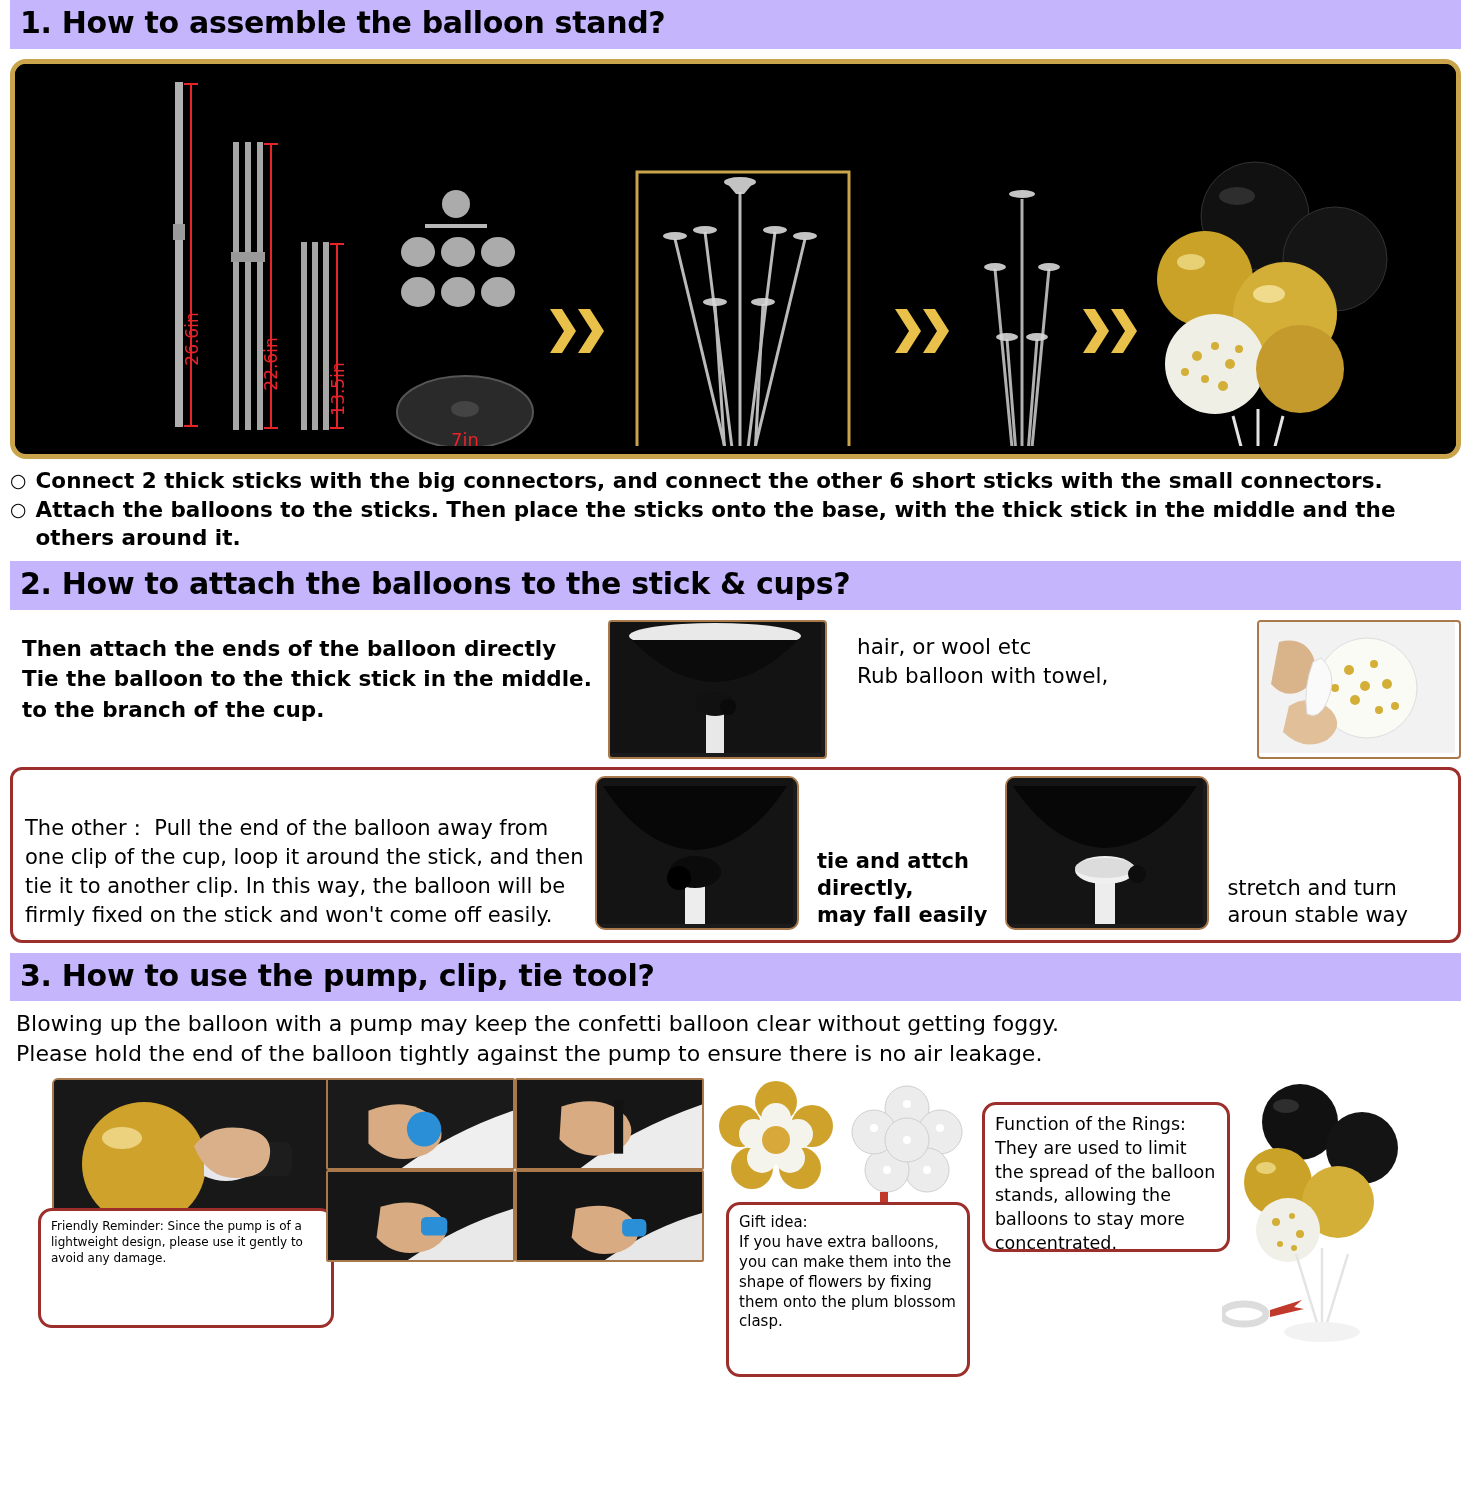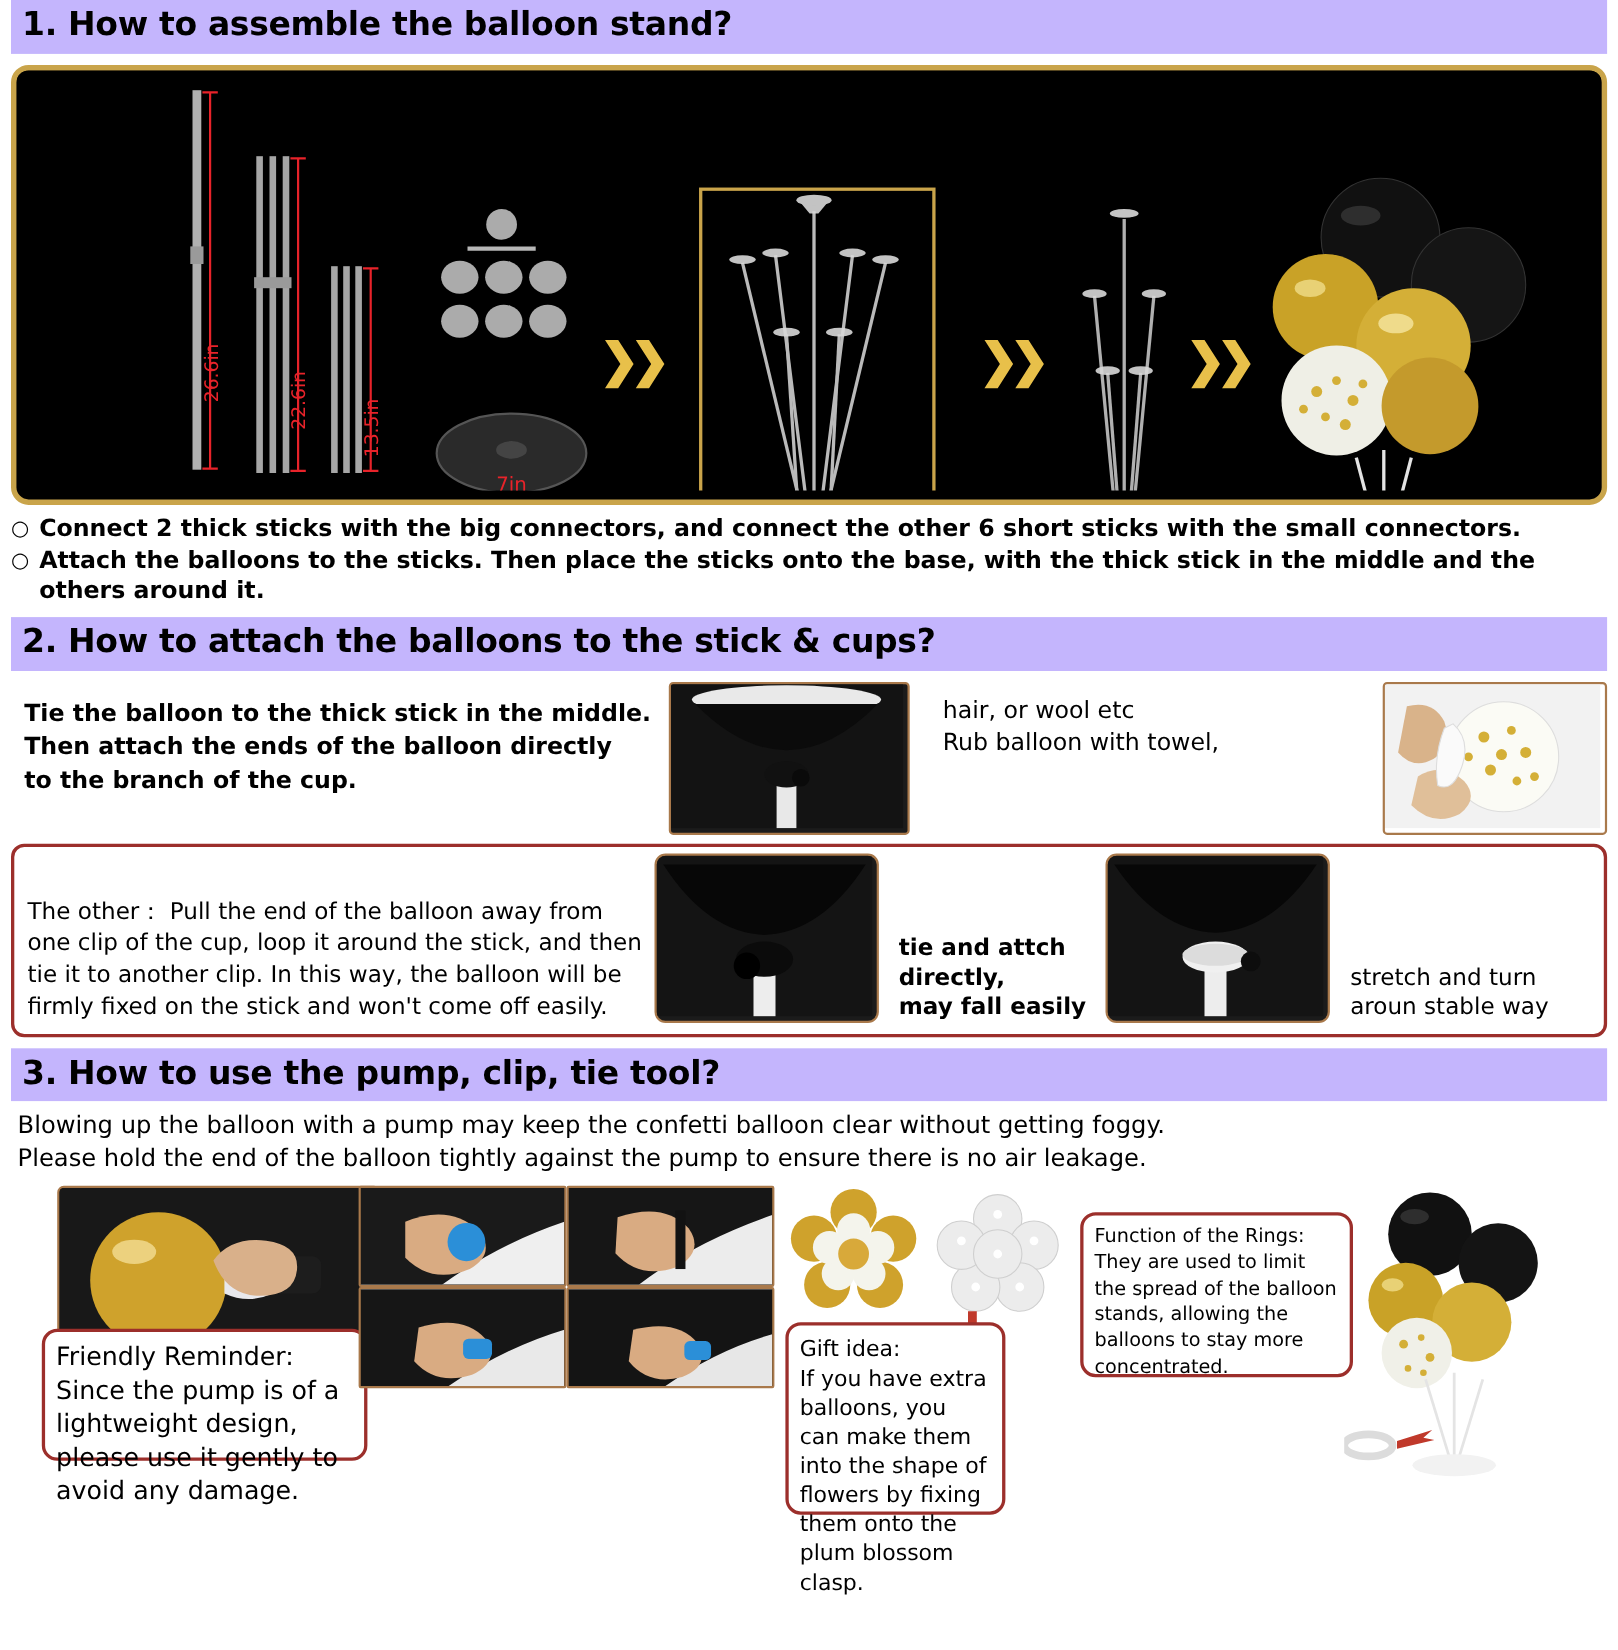--- a/index.html
+++ b/index.html
@@ -135,21 +135,21 @@
     border-radius: 6px;
     background: #151515;
     position: relative;
     overflow: hidden;
     margin-left: 42px;
   }
   .callout {
     border: 3px solid #9c2f2b;
     border-radius: 14px;
     background: #fff;
-    font-size: 23px;
+    font-size: 12px;
     line-height: 1.32;
     padding: 8px 10px;
     box-sizing: border-box;
   }
   .s3-callout1 {
     position: absolute;
     left: 28px; top: 130px;
     width: 296px;
     height: 120px;
   }
@@ -160,23 +160,23 @@
     gap: 4px;
     margin-left: 8px;
   }
   .grid4 .photo { border-radius: 2px; width: 100%; height: 100%; background:#0e0e0e; }
 
   .s3-col3 { position: relative; width: 250px; margin-left: 6px;}
   .flowers { display: flex; gap: 6px; align-items: flex-start; }
   .flower-box { width: 125px; height: 115px; position: relative; }
   .s3-callout2 {
     position: absolute;
-    left: 0; top: 124px;
-    width: 200px; height: 175px;
-    font-size: 20px;
+    left: 12px; top: 124px;
+    width: 244px; height: 175px;
+    font-size: 15px;
   }
   .s3-col4 { position: relative; flex: 1 1 auto; }
   .s3-callout3 {
     position: absolute;
     left: 10px; top: 24px;
     width: 248px; height: 150px;
     font-size: 17.5px;
     line-height: 1.35;
   }
   .s3-balloon-art {
@@ -344,22 +344,22 @@
     <div class="b">
       <span class="dot">○</span>
       <span>Attach the balloons to the sticks. Then place the sticks onto the base, with the thick stick in the middle and the others around it.</span>
     </div>
   </div>
 
   <div class="section-header" style="margin-top:10px;">2. How to attach the balloons to the stick &amp; cups?</div>
 
   <div class="s2-top">
     <div class="s2-text-a">
+      <div>Then attach the ends of the balloon directly</div>
       <div>Tie the balloon to the thick stick in the middle.</div>
-      <div>Then attach the ends of the balloon directly</div>
       <div>to the branch of the cup.</div>
     </div>
 
     <div class="photo s2-photo1">
       <svg width="211" height="131" viewBox="0 0 211 131">
         <rect width="211" height="131" fill="#131313"></rect>
         <ellipse cx="105" cy="14" rx="86" ry="13" fill="#e9e9e9"></ellipse>
         <path d="M22 18 Q105 102 188 18 Z" fill="#0b0b0b"></path>
         <rect x="96" y="86" width="18" height="45" fill="#e8e8e8"></rect>
         <ellipse cx="105" cy="82" rx="20" ry="12" fill="#111"></ellipse>

